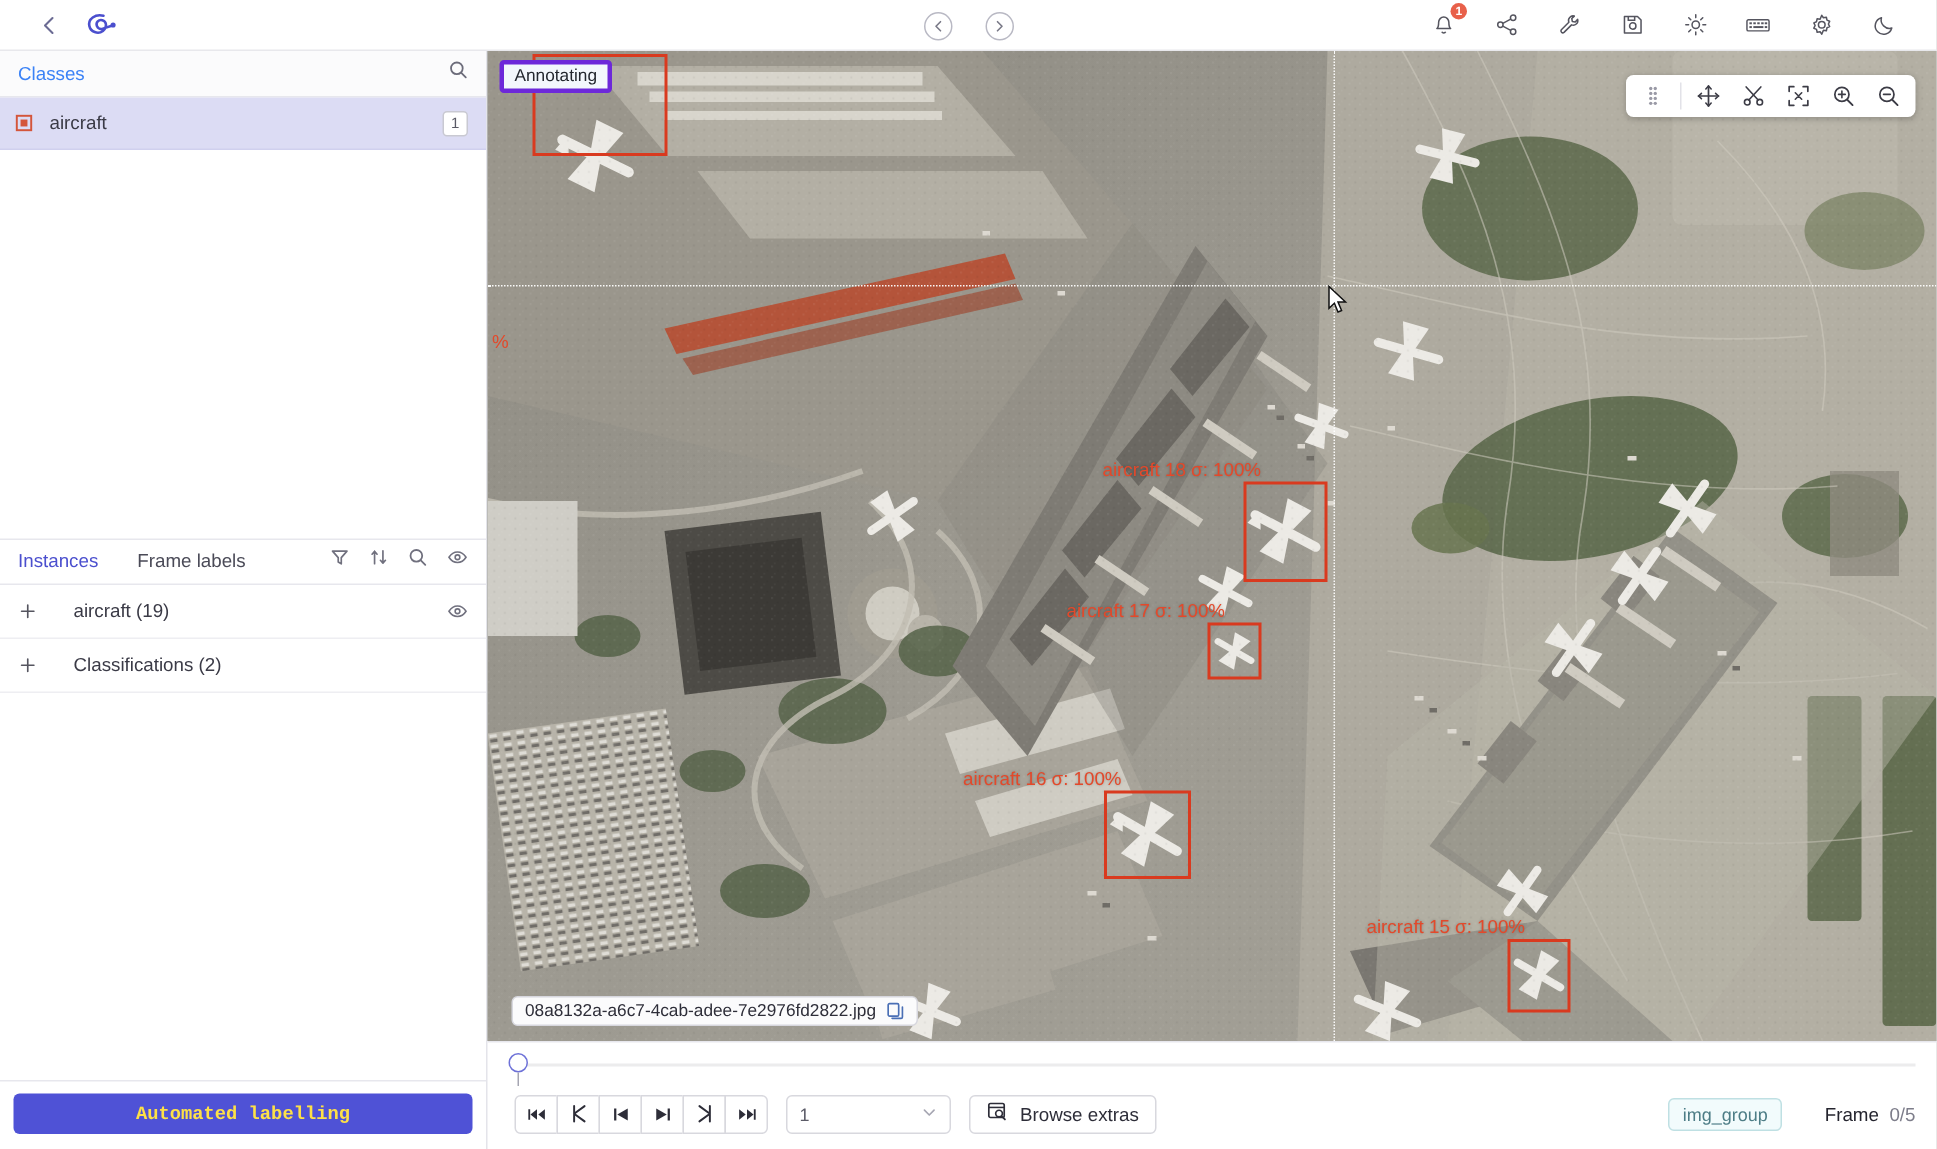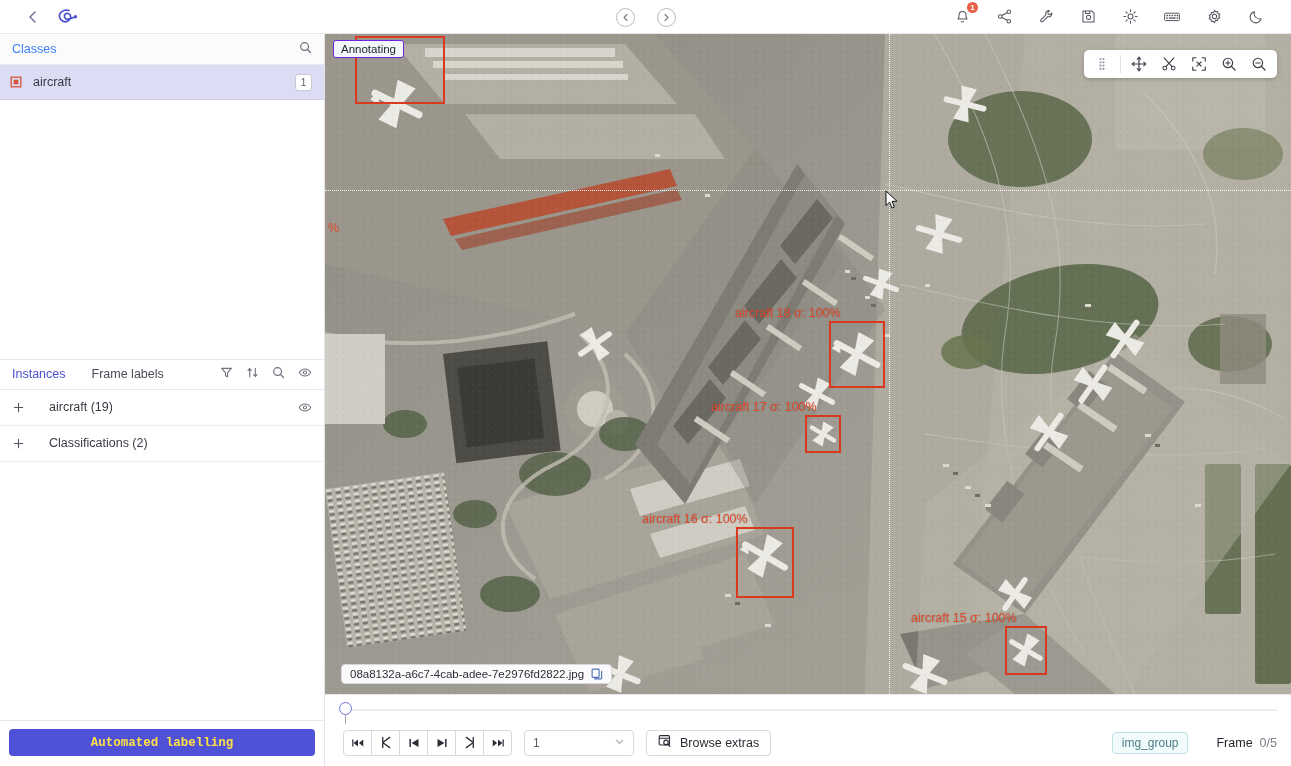--- a/index.html
+++ b/index.html
@@ -117,21 +117,21 @@
   .canvas-col { flex: 1; display: flex; flex-direction: column; min-width: 0; }
   .canvas {
     position: relative; flex: 1; min-height: 0;
     overflow: hidden;
     background: #8a8a82;
   }
   .sat { position: absolute; inset: 0; }
 
   .tooltip-annotating {
     position: absolute; left: 8px; top: 6px; z-index: 30;
-    background: #f3f7fc; border: 1px solid #6d28d9;
+    background: #f3f7fc; border: 3px solid #6d28d9;
     color: #23272e; font-size: 11.5px;
     padding: 2px 7px; border-radius: 3px;
   }
 
   .filename-chip {
     position: absolute; left: 16px; bottom: 10px; z-index: 30;
     background: #fbfbfc; border: 1px solid #d7d7de;
     border-radius: 4px; padding: 3px 8px;
     font-size: 11.5px; color: #2e2e39;
     display: flex; align-items: center; gap: 7px;
@@ -692,21 +692,21 @@
         </div>
 
         <div class="bbox" style="left:504px; top:287px; width:56px; height:67px;">
           <span class="bbox-label">aircraft 18 σ: 100%</span>
         </div>
 
         <div class="bbox" style="left:480px; top:381px; width:36px; height:38px;">
           <span class="bbox-label">aircraft 17 σ: 100%</span>
         </div>
 
-        <div class="bbox" style="left:411px; top:493px; width:58px; height:71px;">
+        <div class="bbox" style="left:411px; top:493px; width:58px; height:59px;">
           <span class="bbox-label">aircraft 16 σ: 100%</span>
         </div>
 
         <div class="bbox" style="left:680px; top:592px; width:42px; height:49px;">
           <span class="bbox-label">aircraft 15 σ: 100%</span>
         </div>
 
         <div class="canvas-tools">
           <span class="ct-btn">
             <svg width="12" height="16" viewBox="0 0 12 16">

